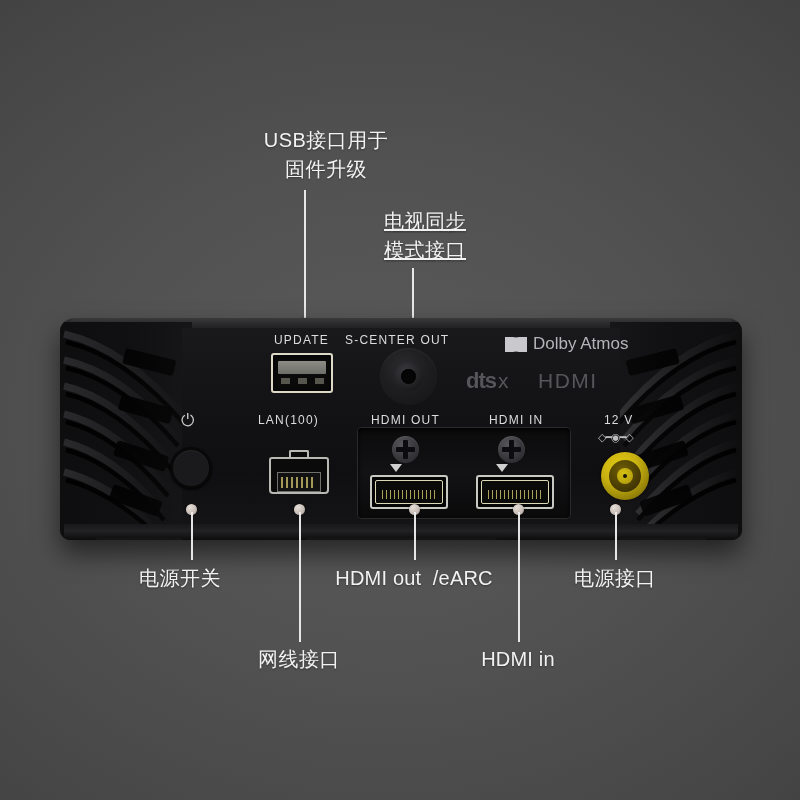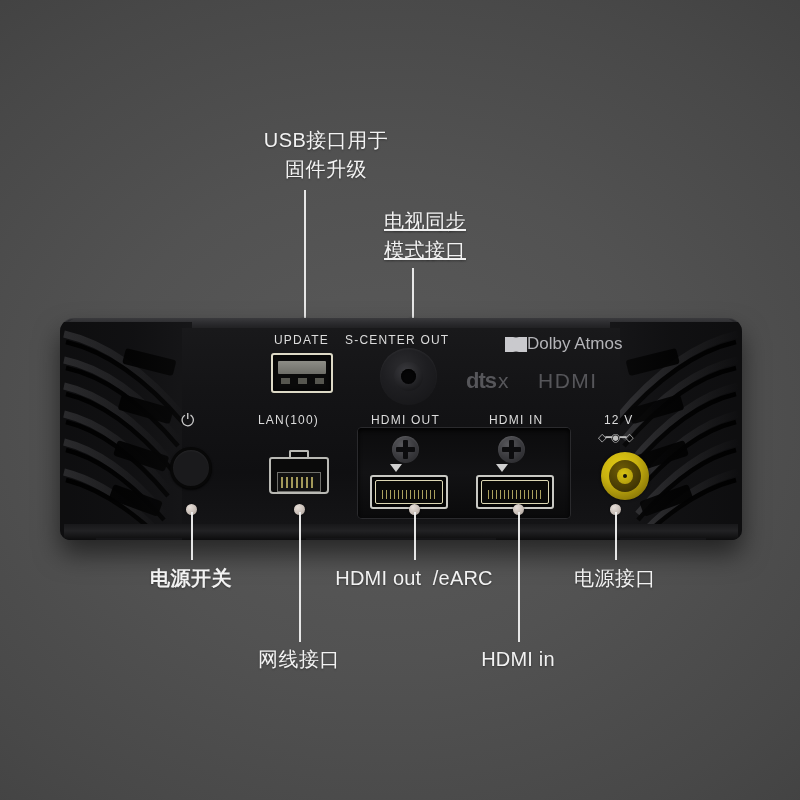--- a/index.html
+++ b/index.html
@@ -441,21 +441,21 @@
 
   <div class="silk" style="left:598px; top:431px; font-size:11px; letter-spacing:-1px; color:#bdbdbd;">◇━◉━◇</div>
 
   <div class="silk" style="left:181px; top:411px; font-size:17px; color:#c8c8c8;">⏻</div>
 
   <div class="silk small" style="left:369px; top:444px;">TV</div>
 
   <div class="silk small" style="left:424px; top:443px; white-space:pre;">ARC/
 eARC</div>
 
-  <div class="logo" style="left:505px; top:334px; font-size:17px; display:flex; align-items:center; ">
+  <div class="logo" style="left:505px; top:334px; font-size:17px; display:flex; align-items:center; gap:6px;">
     <svg width="22" height="15" viewBox="0 0 22 15">
       <path d="M0 0 h8 a7.5 7.5 0 0 1 0 15 h-8 z" fill="#c9c9cd"></path>
       <path d="M22 0 h-8 a7.5 7.5 0 0 0 0 15 h8 z" fill="#c9c9cd"></path>
     </svg>
     <span style="color:#b4b4b8;">Dolby Atmos</span>
   </div>
 
   <div class="logo" style="left:466px; top:368px; font-size:22px; font-weight:bold; letter-spacing:-1px; color:#56565a;">
     <span>dts</span><span style="font-weight:normal; font-size:21px; margin-left:2px;">x</span>
   </div>
@@ -531,21 +531,21 @@
 
   <div class="dot" style="left:409px; top:504px;"></div>
   <div class="leader" style="left:414px; top:512px; height:48px;"></div>
 
   <div class="dot" style="left:513px; top:504px;"></div>
   <div class="leader" style="left:518px; top:512px; height:130px;"></div>
 
   <div class="dot" style="left:610px; top:504px;"></div>
   <div class="leader" style="left:615px; top:512px; height:48px;"></div>
 
-  <div class="callout" style="left:141px; top:564px; width:100px;font-weight:bold;">电源开关</div>
+  <div class="callout" style="left:130px; top:564px; width:100px;">电源开关</div>
 
   <div class="callout latin" style="left:329px; top:564px; width:170px;">HDMI out  /eARC</div>
 
   <div class="callout" style="left:249px; top:645px; width:100px;">网线接口</div>
 
   <div class="callout latin" style="left:479px; top:645px; width:78px;">HDMI in</div>
 
   <div class="callout" style="left:565px; top:564px; width:100px;">电源接口</div>
 
 </div>

